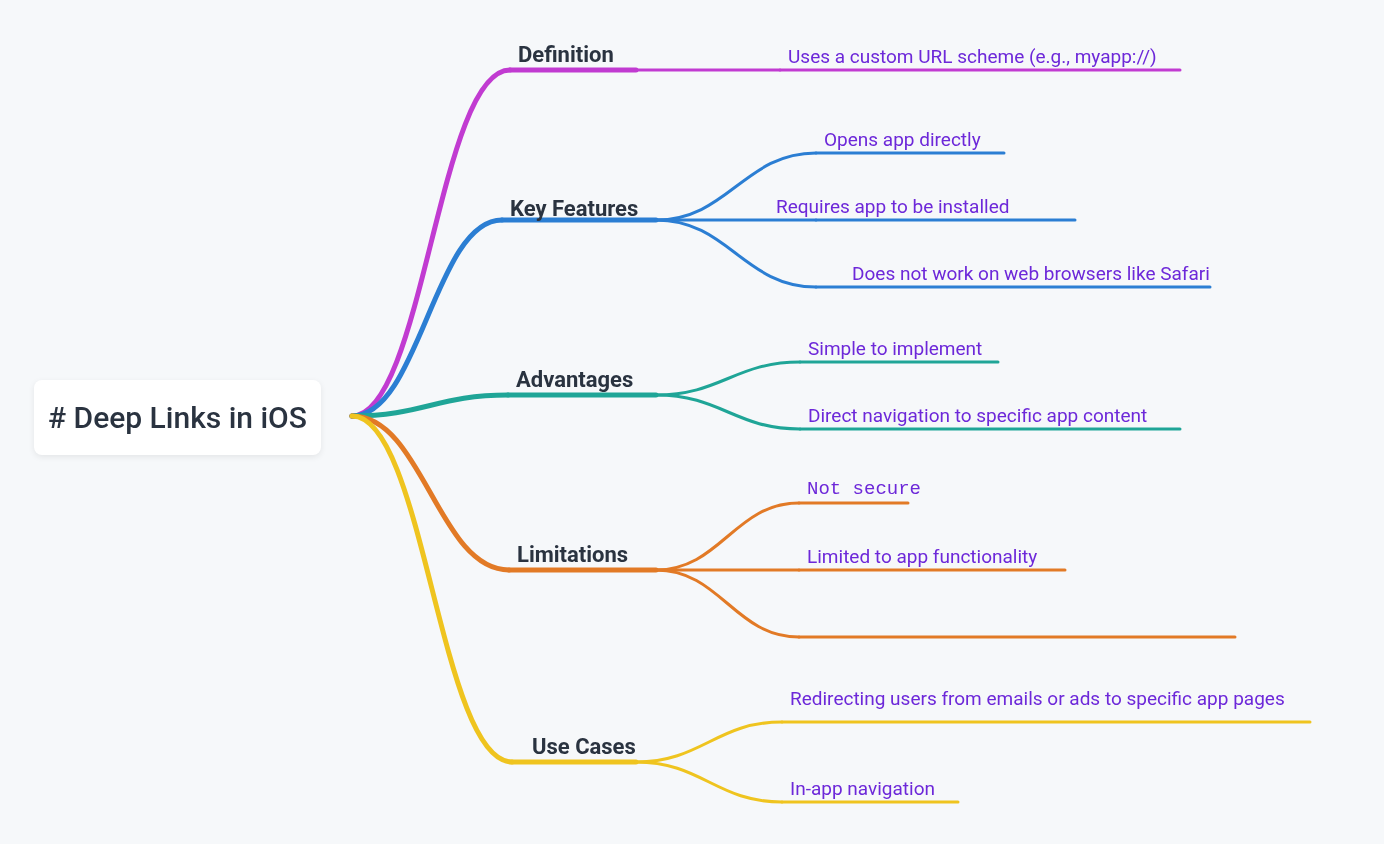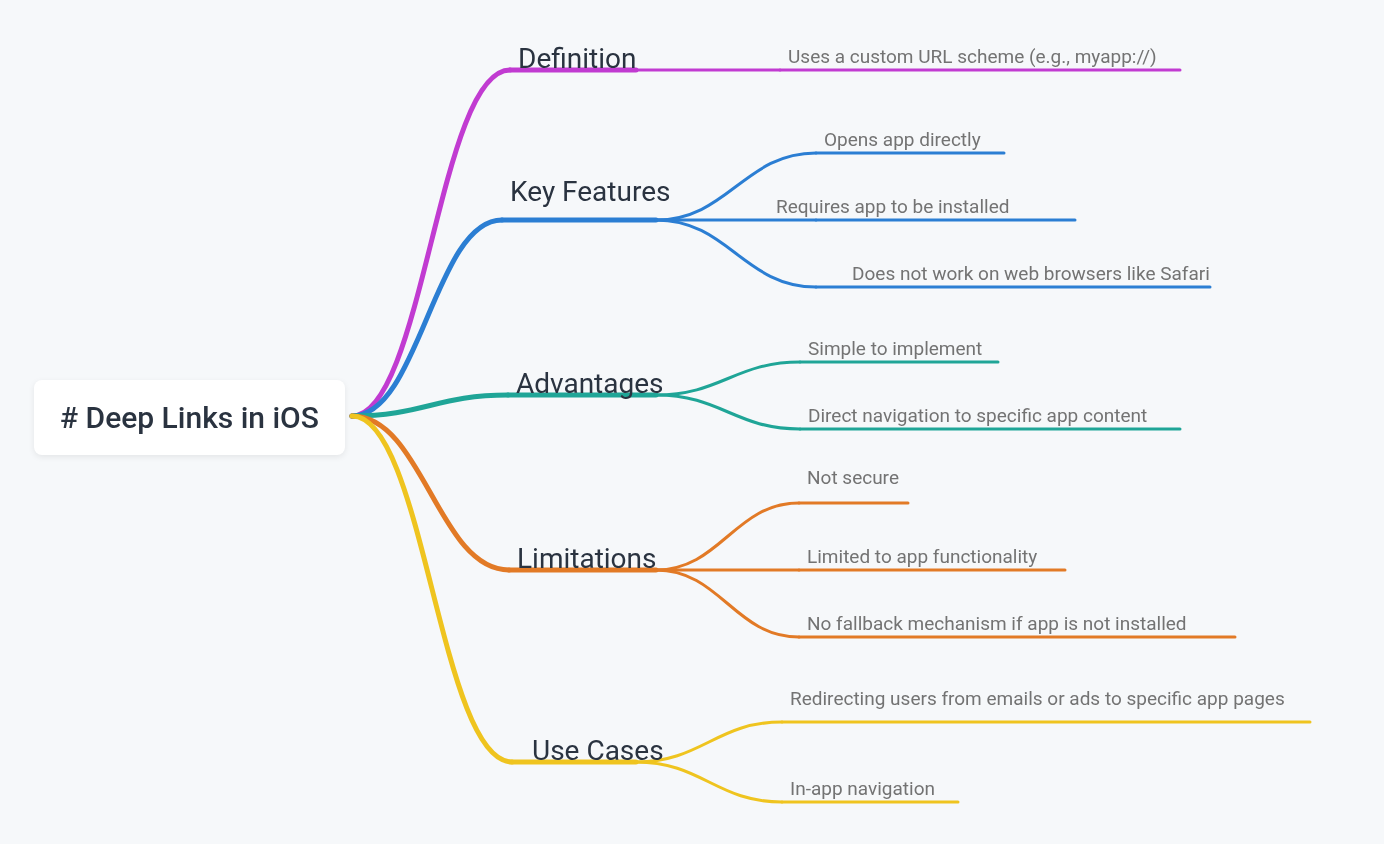--- a/index.html
+++ b/index.html
@@ -25,34 +25,34 @@
   }
   .node {
     position: absolute;
     color: #2a3340;
     white-space: nowrap;
   }
   .root {
     background: #fff;
     border-radius: 8px;
     box-shadow: 0 2px 6px rgba(0,0,0,0.08);
-    padding: 20px 26px;
+    padding: 20px 14px;
     font-size: 30px;
     font-weight: 500;
     color: #2a3340;
   }
   .branch {
-    font-size: 28px;
-    font-weight: 400;
+    font-size: 22px;
+    font-weight: 700;
     text-align: center;
   }
   .leaf {
     font-size: 19px;
     font-weight: 400;
-    color: #737373;
+    color: #6d28d9;
     white-space: normal;
     max-width: 520px;
   }
 </style>
 </head>
 <body>
 
 <div class="canvas">
   <svg class="links">
       <path d="M 352 416 C 423.1 416, 438.9 70, 510 70" stroke="#c13bd1" stroke-width="5" fill="none" stroke-linecap="round"></path>
@@ -86,36 +86,35 @@
       <path d="M 636 762 C 701.7 762, 716.3 722, 782 722" stroke="#efc41f" stroke-width="3" fill="none" stroke-linecap="round"></path>
       <line x1="782" y1="722" x2="1310" y2="722" stroke="#efc41f" stroke-width="3" stroke-linecap="round"></line>
       <path d="M 636 762 C 701.7 762, 716.3 802, 782 802" stroke="#efc41f" stroke-width="3" fill="none" stroke-linecap="round"></path>
       <line x1="782" y1="802" x2="958" y2="802" stroke="#efc41f" stroke-width="3" stroke-linecap="round"></line>
     </svg>
 
   <div class="node root" style="left:34px; top:380px;"># Deep Links in iOS</div>
 
   <div class="node branch" style="left:518px; top:42px;">Definition</div>
 
-  <div class="node branch" style="left:510px; top:175px;">Key Features</div>
+  <div class="node branch" style="left:510px; top:196px;">Key Features</div>
 
   <div class="node branch" style="left:516px; top:367px;">Advantages</div>
 
   <div class="node branch" style="left:517px; top:542px;">Limitations</div>
 
   <div class="node branch" style="left:532px; top:734px;">Use Cases</div>
 
   <div class="node leaf" style="left:788px; top:45px;">Uses a custom URL scheme (e.g., myapp://)</div>
 
   <div class="node leaf" style="left:824px; top:128px;">Opens app directly</div>
   <div class="node leaf" style="left:776px; top:195px;">Requires app to be installed</div>
   <div class="node leaf" style="left:824px; top:262px;margin-left:28px;">Does not work on web browsers like Safari</div>
 
   <div class="node leaf" style="left:808px; top:337px;">Simple to implement</div>
   <div class="node leaf" style="left:808px; top:404px;">Direct navigation to specific app content</div>
 
-  <div class="node leaf" style="left:807px; top:466px;">Not secure</div>
+  <div class="node leaf" style="left:807px; top:478px;font-family:Liberation Mono, monospace;">Not secure</div>
   <div class="node leaf" style="left:807px; top:545px;">Limited to app functionality</div>
-  <div class="node leaf" style="left:807px; top:612px;">No fallback mechanism if app is not installed</div>
 
   <div class="node leaf" style="left:790px; top:687px; max-width:520px;text-align:right;">Redirecting users from emails or ads to specific app pages</div>
   <div class="node leaf" style="left:790px; top:777px;">In-app navigation</div>
 </div>
 
 </body></html>

